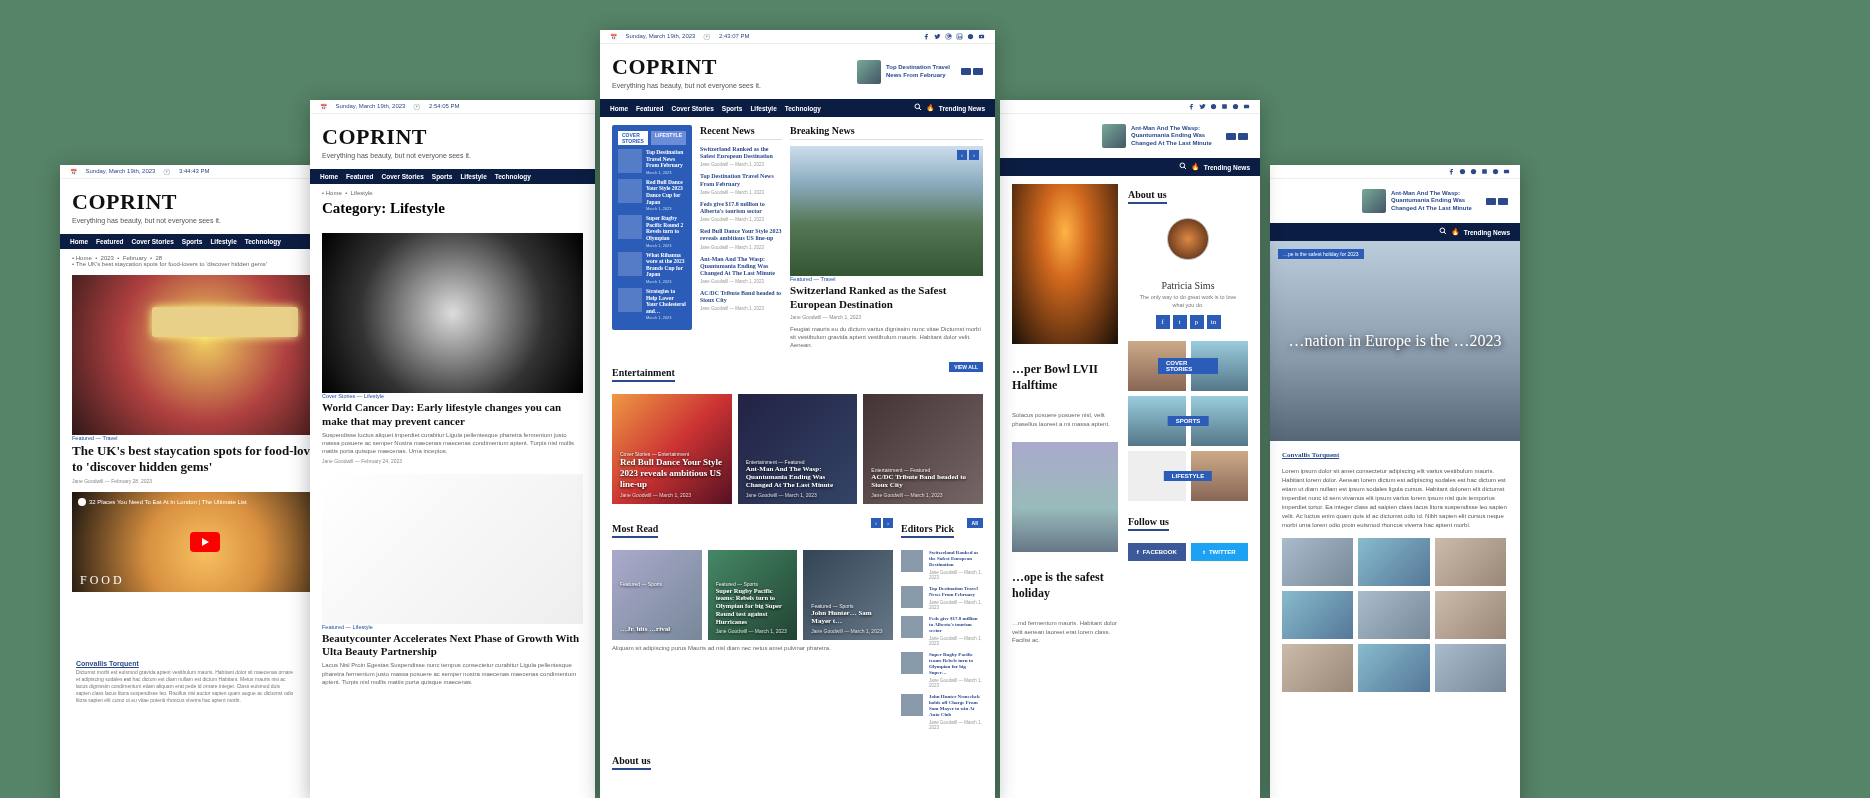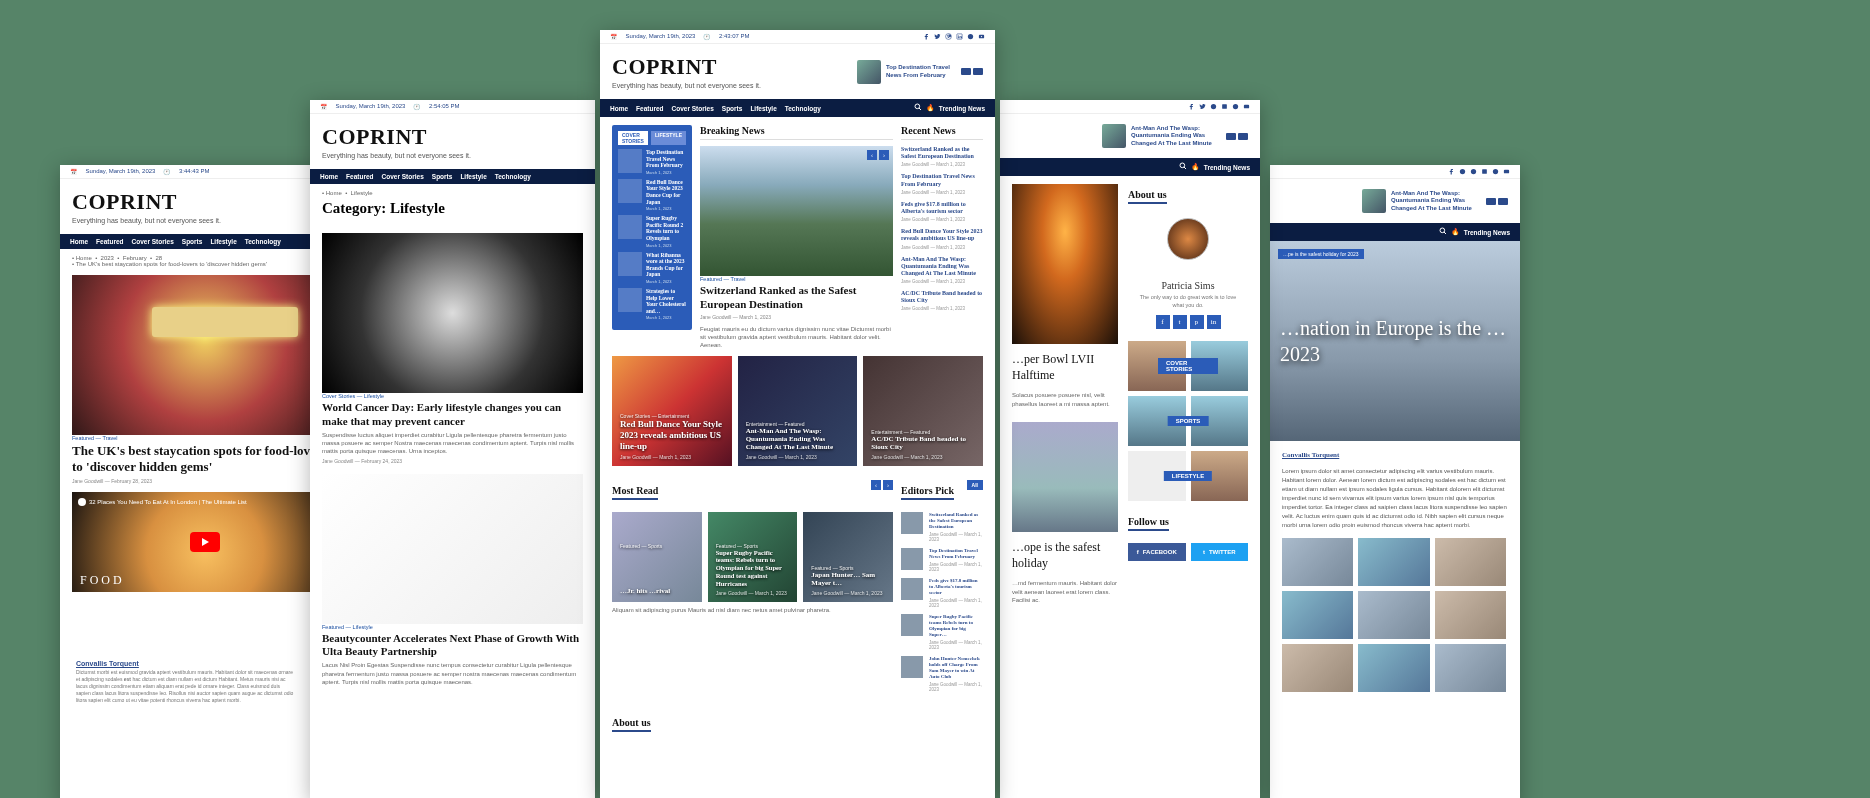--- a/index.html
+++ b/index.html
@@ -108,40 +108,40 @@
 .breadcrumb { font-size: 6px; font-family: Arial; color: #666; padding: 6px 12px 0; }
 
 .cat-heading { font-size: 15px; font-weight: 700; padding: 4px 12px 8px; }
 
 .follow-btns { display: flex; gap: 5px; margin-top: 6px; }
 .follow-btns div { flex: 1; height: 18px; display: flex; align-items: center; justify-content: center; gap: 4px; color: #fff; font-size: 6px; font-family: Arial; font-weight: 700; }
 .follow-btns .fb { background: #3b5998; }
 .follow-btns .tw { background: #1da1f2; }
 
 .m5 .hero-overlay { position: relative; height: 200px; background: linear-gradient(180deg,#bcd 0%,#89a 60%,#567 100%); display: flex; align-items: center; justify-content: center; }
-.m5 .hero-overlay .big-title { color: #fff; font-size: 20px; font-weight: 400; text-shadow: 0 2px 6px #000; padding: 0 10px; line-height: 1.3; }
+.m5 .hero-overlay .big-title { color: #fff; font-size: 16px; font-weight: 400; text-shadow: 0 2px 6px #000; padding: 0 10px; line-height: 1.3; }
 .m5 .pill { position: absolute; top: 8px; left: 8px; background: #2b5cb8; color: #fff; font-size: 5px; padding: 2px 5px; font-family: Arial; }
 
 .long-text { font-size: 6px; color: #555; line-height: 1.5; font-family: Arial; padding: 8px 12px; }
 .side-link { font-size: 7px; color: #2b4a8b; font-weight: 600; padding: 0 12px; text-decoration: underline; }
 
 .grid3 { display: flex; flex-wrap: wrap; gap: 5px; padding: 0 12px; }
 .grid3 > div { width: calc(33.333% - 4px); height: 48px; }
 .grid3 .a { background: linear-gradient(135deg,#abc,#789); }
 .grid3 .b { background: linear-gradient(135deg,#8bc,#579); }
 .grid3 .c { background: linear-gradient(135deg,#cba,#987); }
 
 .play-btn { position: absolute; top: 50%; left: 50%; transform: translate(-50%,-50%); width: 30px; height: 20px; background: #ff0000; border-radius: 4px; display: flex; align-items: center; justify-content: center; }
 .play-btn::after { content: ''; border-left: 7px solid #fff; border-top: 4px solid transparent; border-bottom: 4px solid transparent; }
 .vid-label { position: absolute; top: 6px; left: 6px; font-size: 6px; color: #fff; font-family: Arial; display: flex; align-items: center; gap: 3px; }
 .vid-logo { width: 8px; height: 8px; background: #fff; border-radius: 50%; }
 .food-label { position: absolute; bottom: 4px; left: 8px; color: #fff; font-size: 12px; letter-spacing: 3px; font-weight: 300; }
 
 .clearfix::after { content: ''; display: table; clear: both; }
-.m4 .clip-title { font-size: 12px; font-weight: 400; color: #111; margin: 8px 0; line-height: 1.3; }
+.m4 .clip-title { font-size: 12px; font-weight: 700; color: #111; margin: 18px 0; line-height: 1.3; }
 
 .m4-col { display: flex; gap: 10px; padding: 8px 12px; }
 .m4-left { flex: 1; }
 .m4-right { width: 120px; }
 
 svg.icon { width: 100%; height: 100%; display: block; }
 </style>
 </head>
 <body>
 
@@ -357,77 +357,81 @@
           <div class="cs-item">
               <div class="th"></div>
               <div class="tx">
                 <div class="t">Strategies to Help Lower Your Cholesterol and…</div>
                 <div class="m">March 1, 2023</div>
               </div>
             </div>
         </div>
       </div>
 
+      <div style="width:82px;">
+        <div class="section-title">Recent News</div>
+        <div class="sidebar-list" style="margin-top:2px;">
+          <div class="item">
+              <div class="info">
+                <div class="t">Switzerland Ranked as the Safest European Destination</div>
+                <div class="m">Jane Goodwill — March 1, 2023</div>
+              </div>
+            </div>
+          <div class="item">
+              <div class="info">
+                <div class="t">Top Destination Travel News From February</div>
+                <div class="m">Jane Goodwill — March 1, 2023</div>
+              </div>
+            </div>
+          <div class="item">
+              <div class="info">
+                <div class="t">Feds give $17.8 million to Alberta's tourism sector</div>
+                <div class="m">Jane Goodwill — March 1, 2023</div>
+              </div>
+            </div>
+          <div class="item">
+              <div class="info">
+                <div class="t">Red Bull Dance Your Style 2023 reveals ambitious US line-up</div>
+                <div class="m">Jane Goodwill — March 1, 2023</div>
+              </div>
+            </div>
+          <div class="item">
+              <div class="info">
+                <div class="t">Ant-Man And The Wasp: Quantumania Ending Was Changed At The Last Minute</div>
+                <div class="m">Jane Goodwill — March 1, 2023</div>
+              </div>
+            </div>
+          <div class="item">
+              <div class="info">
+                <div class="t">AC/DC Tribute Band headed to Sioux City</div>
+                <div class="m">Jane Goodwill — March 1, 2023</div>
+              </div>
+            </div>
+        </div>
+      </div>
+
       <div style="flex:1;">
         <div class="section-title">Breaking News</div>
         <div class="hero-img mountains">
           <div class="btn-nav" style="position:absolute;top:4px;right:4px;">
               <span>‹</span>
               <span>›</span>
             </div>
         </div>
         <div class="cat-tags">Featured — Travel</div>
         <div class="headline">Switzerland Ranked as the Safest European Destination</div>
         <div class="meta">Jane Goodwill — March 1, 2023</div>
         <div class="excerpt">Feugiat mauris eu du dictum varius dignissim nunc vitae Dictumst morbi sit vestibulum gravida aptent vestibulum mauris. Habitant dolor velit. Aenean.</div>
       </div>
-
-      <div style="width:82px;">
-        <div class="section-title">Recent News</div>
-        <div class="sidebar-list" style="margin-top:2px;">
-          <div class="item">
-              <div class="info">
-                <div class="t">Switzerland Ranked as the Safest European Destination</div>
-                <div class="m">Jane Goodwill — March 1, 2023</div>
-              </div>
-            </div>
-          <div class="item">
-              <div class="info">
-                <div class="t">Top Destination Travel News From February</div>
-                <div class="m">Jane Goodwill — March 1, 2023</div>
-              </div>
-            </div>
-          <div class="item">
-              <div class="info">
-                <div class="t">Feds give $17.8 million to Alberta's tourism sector</div>
-                <div class="m">Jane Goodwill — March 1, 2023</div>
-              </div>
-            </div>
-          <div class="item">
-              <div class="info">
-                <div class="t">Red Bull Dance Your Style 2023 reveals ambitious US line-up</div>
-                <div class="m">Jane Goodwill — March 1, 2023</div>
-              </div>
-            </div>
-          <div class="item">
-              <div class="info">
-                <div class="t">Ant-Man And The Wasp: Quantumania Ending Was Changed At The Last Minute</div>
-                <div class="m">Jane Goodwill — March 1, 2023</div>
-              </div>
-            </div>
-          <div class="item">
-              <div class="info">
-                <div class="t">AC/DC Tribute Band headed to Sioux City</div>
-                <div class="m">Jane Goodwill — March 1, 2023</div>
-              </div>
-            </div>
-        </div>
-      </div>
-    </div>
-
+    </div>
+
+    <div style="margin-top:12px;" class="clearfix">
+      <span class="btn-viewall">VIEW ALL</span>
+      <div class="section-title u">Entertainment</div>
+    </div>
     <div class="row3" style="margin-top:6px;">
       <div class="card-overlay carnival">
         <div class="overlay-text">
           <div class="ot-tags">Cover Stories — Entertainment</div>
           <div class="ot-title">Red Bull Dance Your Style 2023 reveals ambitious US line-up</div>
           <div class="ot-meta">Jane Goodwill — March 1, 2023</div>
         </div>
       </div>
       <div class="card-overlay ant">
         <div class="overlay-text">
@@ -464,21 +468,21 @@
           <div class="card-overlay rugby">
             <div class="overlay-text">
                 <div class="ot-tags">Featured — Sports</div>
                 <div class="ot-title" style="font-size:6.5px;">Super Rugby Pacific teams: Rebels turn to Olympian for big Super Round test against Hurricanes</div>
                 <div class="ot-meta">Jane Goodwill — March 1, 2023</div>
               </div>
           </div>
           <div class="card-overlay mayer">
             <div class="overlay-text">
                 <div class="ot-tags">Featured — Sports</div>
-                <div class="ot-title" style="font-size:7px;">Japan Hunter… Sam Mayer t…</div>
+                <div class="ot-title" style="font-size:7px;">John Hunter… Sam Mayer t…</div>
                 <div class="ot-meta">Jane Goodwill — March 1, 2023</div>
               </div>
           </div>
         </div>
         <div class="excerpt" style="margin-top:4px;">Aliquam sit adipiscing purus Mauris ad nisl diam nec netus amet pulvinar pharetra.</div>
       </div>
       <div style="width:82px;">
         <div class="clearfix">
           <span class="btn-all">All</span>
           <div class="section-title u">Editors Pick</div>

